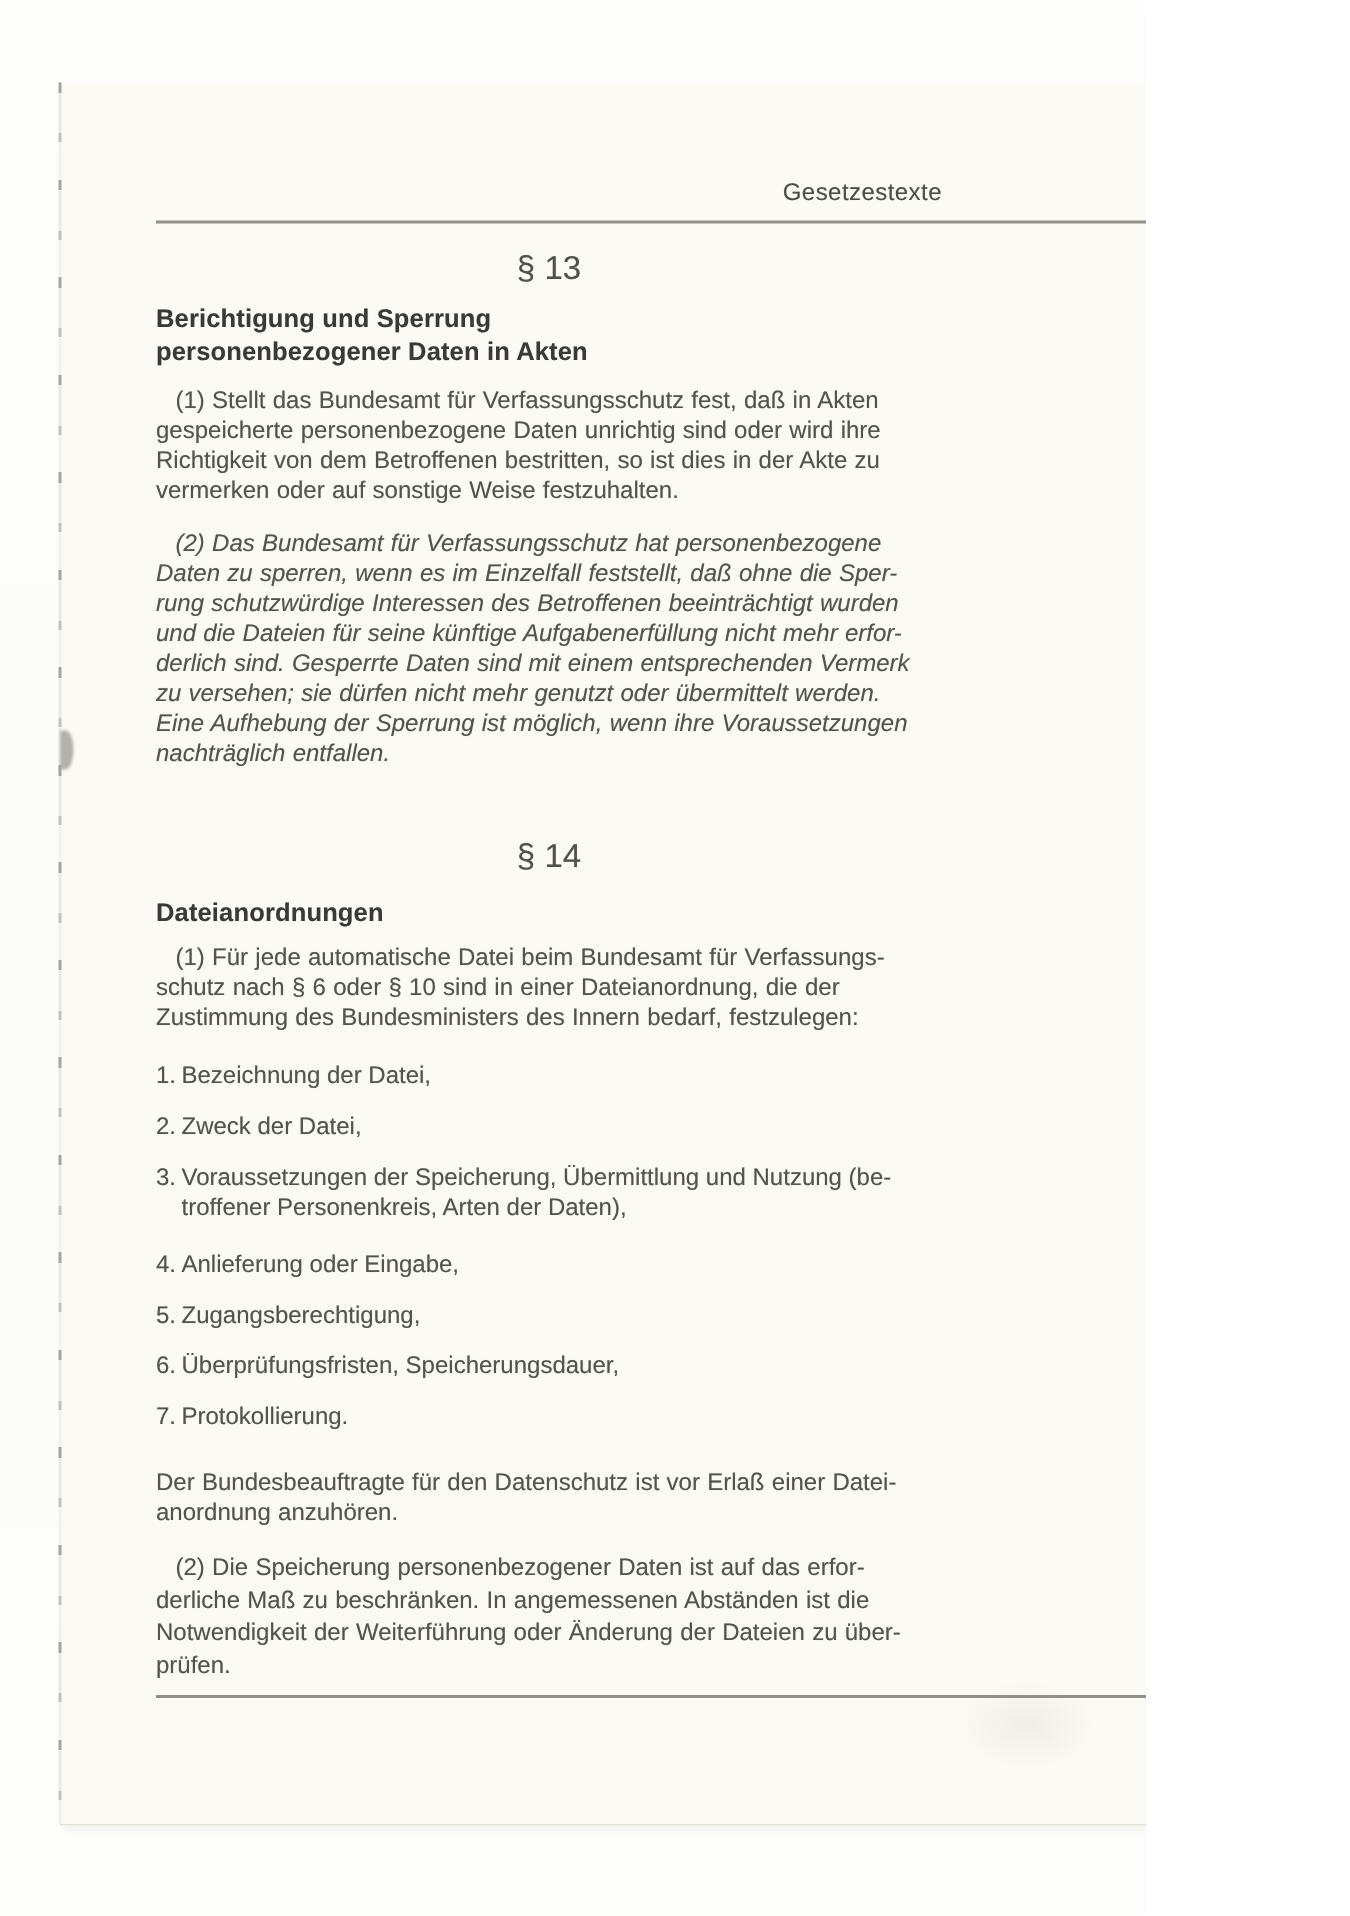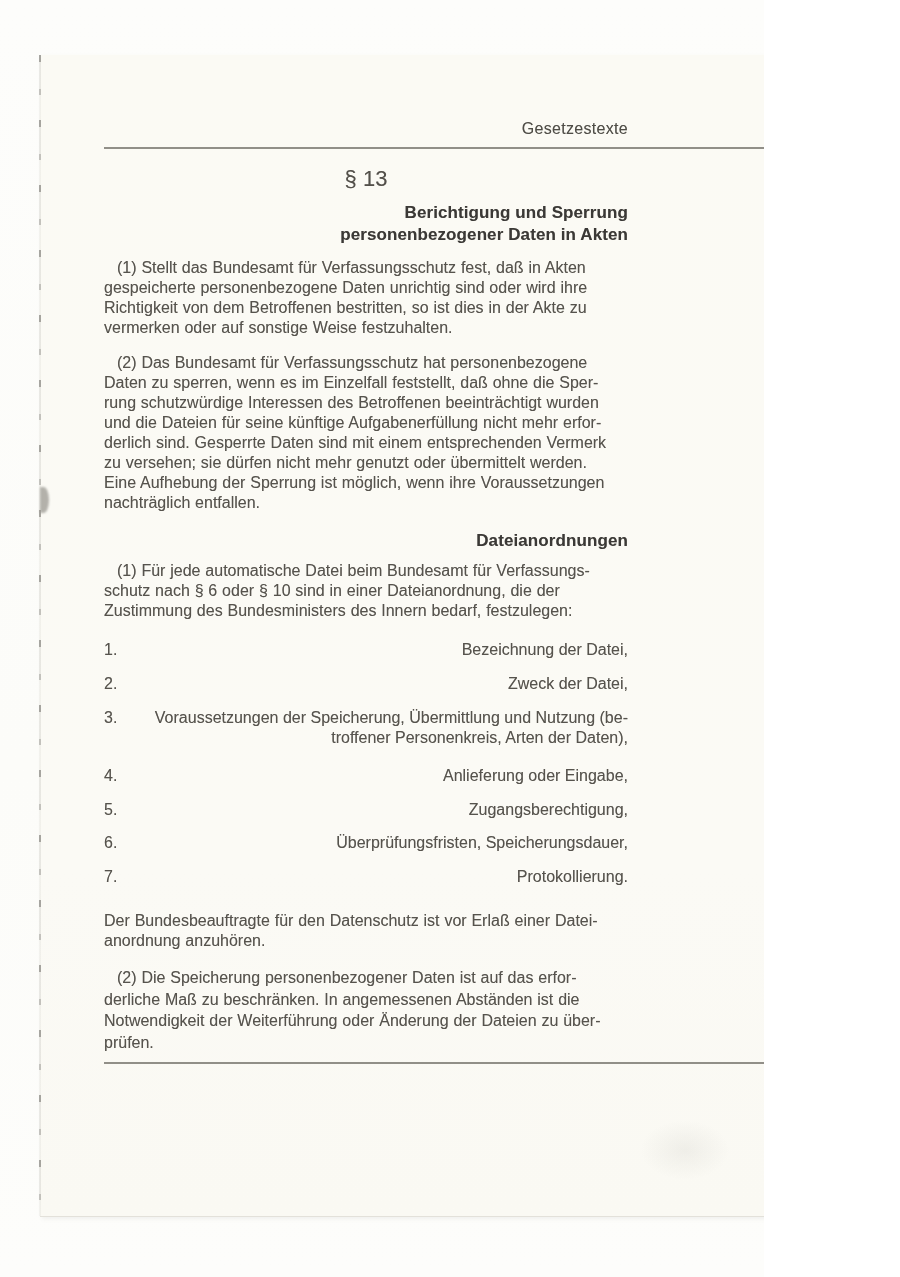--- a/index.html
+++ b/index.html
@@ -51,40 +51,40 @@
   .rh-title{display:block;width:524px;text-align:right;letter-spacing:0.3px;}
   .rh-page{position:absolute;top:0;right:16px;letter-spacing:0.5px;}
   .rule{height:2px;background:#918f88;width:714px;}
   .rule-top{margin-top:9px;}
   .rule-bottom{margin-top:9px;}
   .body-col{width:524px;}
   .marker{ text-align:center;color:#53504a;font-size:22px;line-height:20px; }
   .marker-13{margin-top:20px;}
   .marker-14{margin-top:48px;}
   .sec-title{
-    margin:0;text-align:right;white-space:pre-line;
+    margin:0;text-align:left;white-space:pre-line;
     font-size:17px;font-weight:bold;line-height:22px;color:#3b3936;
     letter-spacing:0.1px;
   }
   .t-13{margin-top:13px;}
   .t-14{margin-top:17px;}
   .p{
     margin:0;white-space:pre-line;text-indent:13px;word-spacing:0.4px;
   }
   .p-noindent{text-indent:0;}
   .p-s13-1{margin-top:12px;}
-  .p-s13-2{margin-top:15px;}
+  .p-s13-2{margin-top:15px;font-style:italic;}
   .p-s14-1{margin-top:9px;}
   .p-afterlist{margin-top:24px;}
   .p-s14-2{margin-top:16px;line-height:21.5px;}
   .p-s14-3{margin-top:13px;}
   .law-list{list-style:none;margin:0;padding:0;}
   .li{display:flex;margin:0;}
   .li .num{flex:0 0 17px;}
-  .li .li-text{flex:1;white-space:pre-line;text-align:right;}
+  .li .li-text{flex:1;white-space:pre-line;}
   .li-1{margin-top:19px;}
   .li-2{margin-top:14px;}
   .li-3{margin-top:14px;}
   .li-4{margin-top:18px;}
   .li-5{margin-top:14px;}
   .li-6{margin-top:13px;}
   .li-7{margin-top:14px;}
 </style>
 </head>
 <body>
@@ -115,20 +115,21 @@
 vermerken oder auf sonstige Weise festzuhalten.</p>
         <p class="p p-s13-2">(2) Das Bundesamt für Verfassungsschutz hat personenbezogene
 Daten zu sperren, wenn es im Einzelfall feststellt, daß ohne die Sper-
 rung schutzwürdige Interessen des Betroffenen beeinträchtigt wurden
 und die Dateien für seine künftige Aufgabenerfüllung nicht mehr erfor-
 derlich sind. Gesperrte Daten sind mit einem entsprechenden Vermerk
 zu versehen; sie dürfen nicht mehr genutzt oder übermittelt werden.
 Eine Aufhebung der Sperrung ist möglich, wenn ihre Voraussetzungen
 nachträglich entfallen.</p>
 
+        <div class="marker marker-14">§ 14</div>
         <h2 class="sec-title t-14">Dateianordnungen</h2>
 
         <p class="p p-s14-1">(1) Für jede automatische Datei beim Bundesamt für Verfassungs-
 schutz nach § 6 oder § 10 sind in einer Dateianordnung, die der
 Zustimmung des Bundesministers des Innern bedarf, festzulegen:</p>
 
         <ol class="law-list">
           <li class="li li-1">
             <span class="num">1.</span>
             <span class="li-text">Bezeichnung der Datei,</span>

